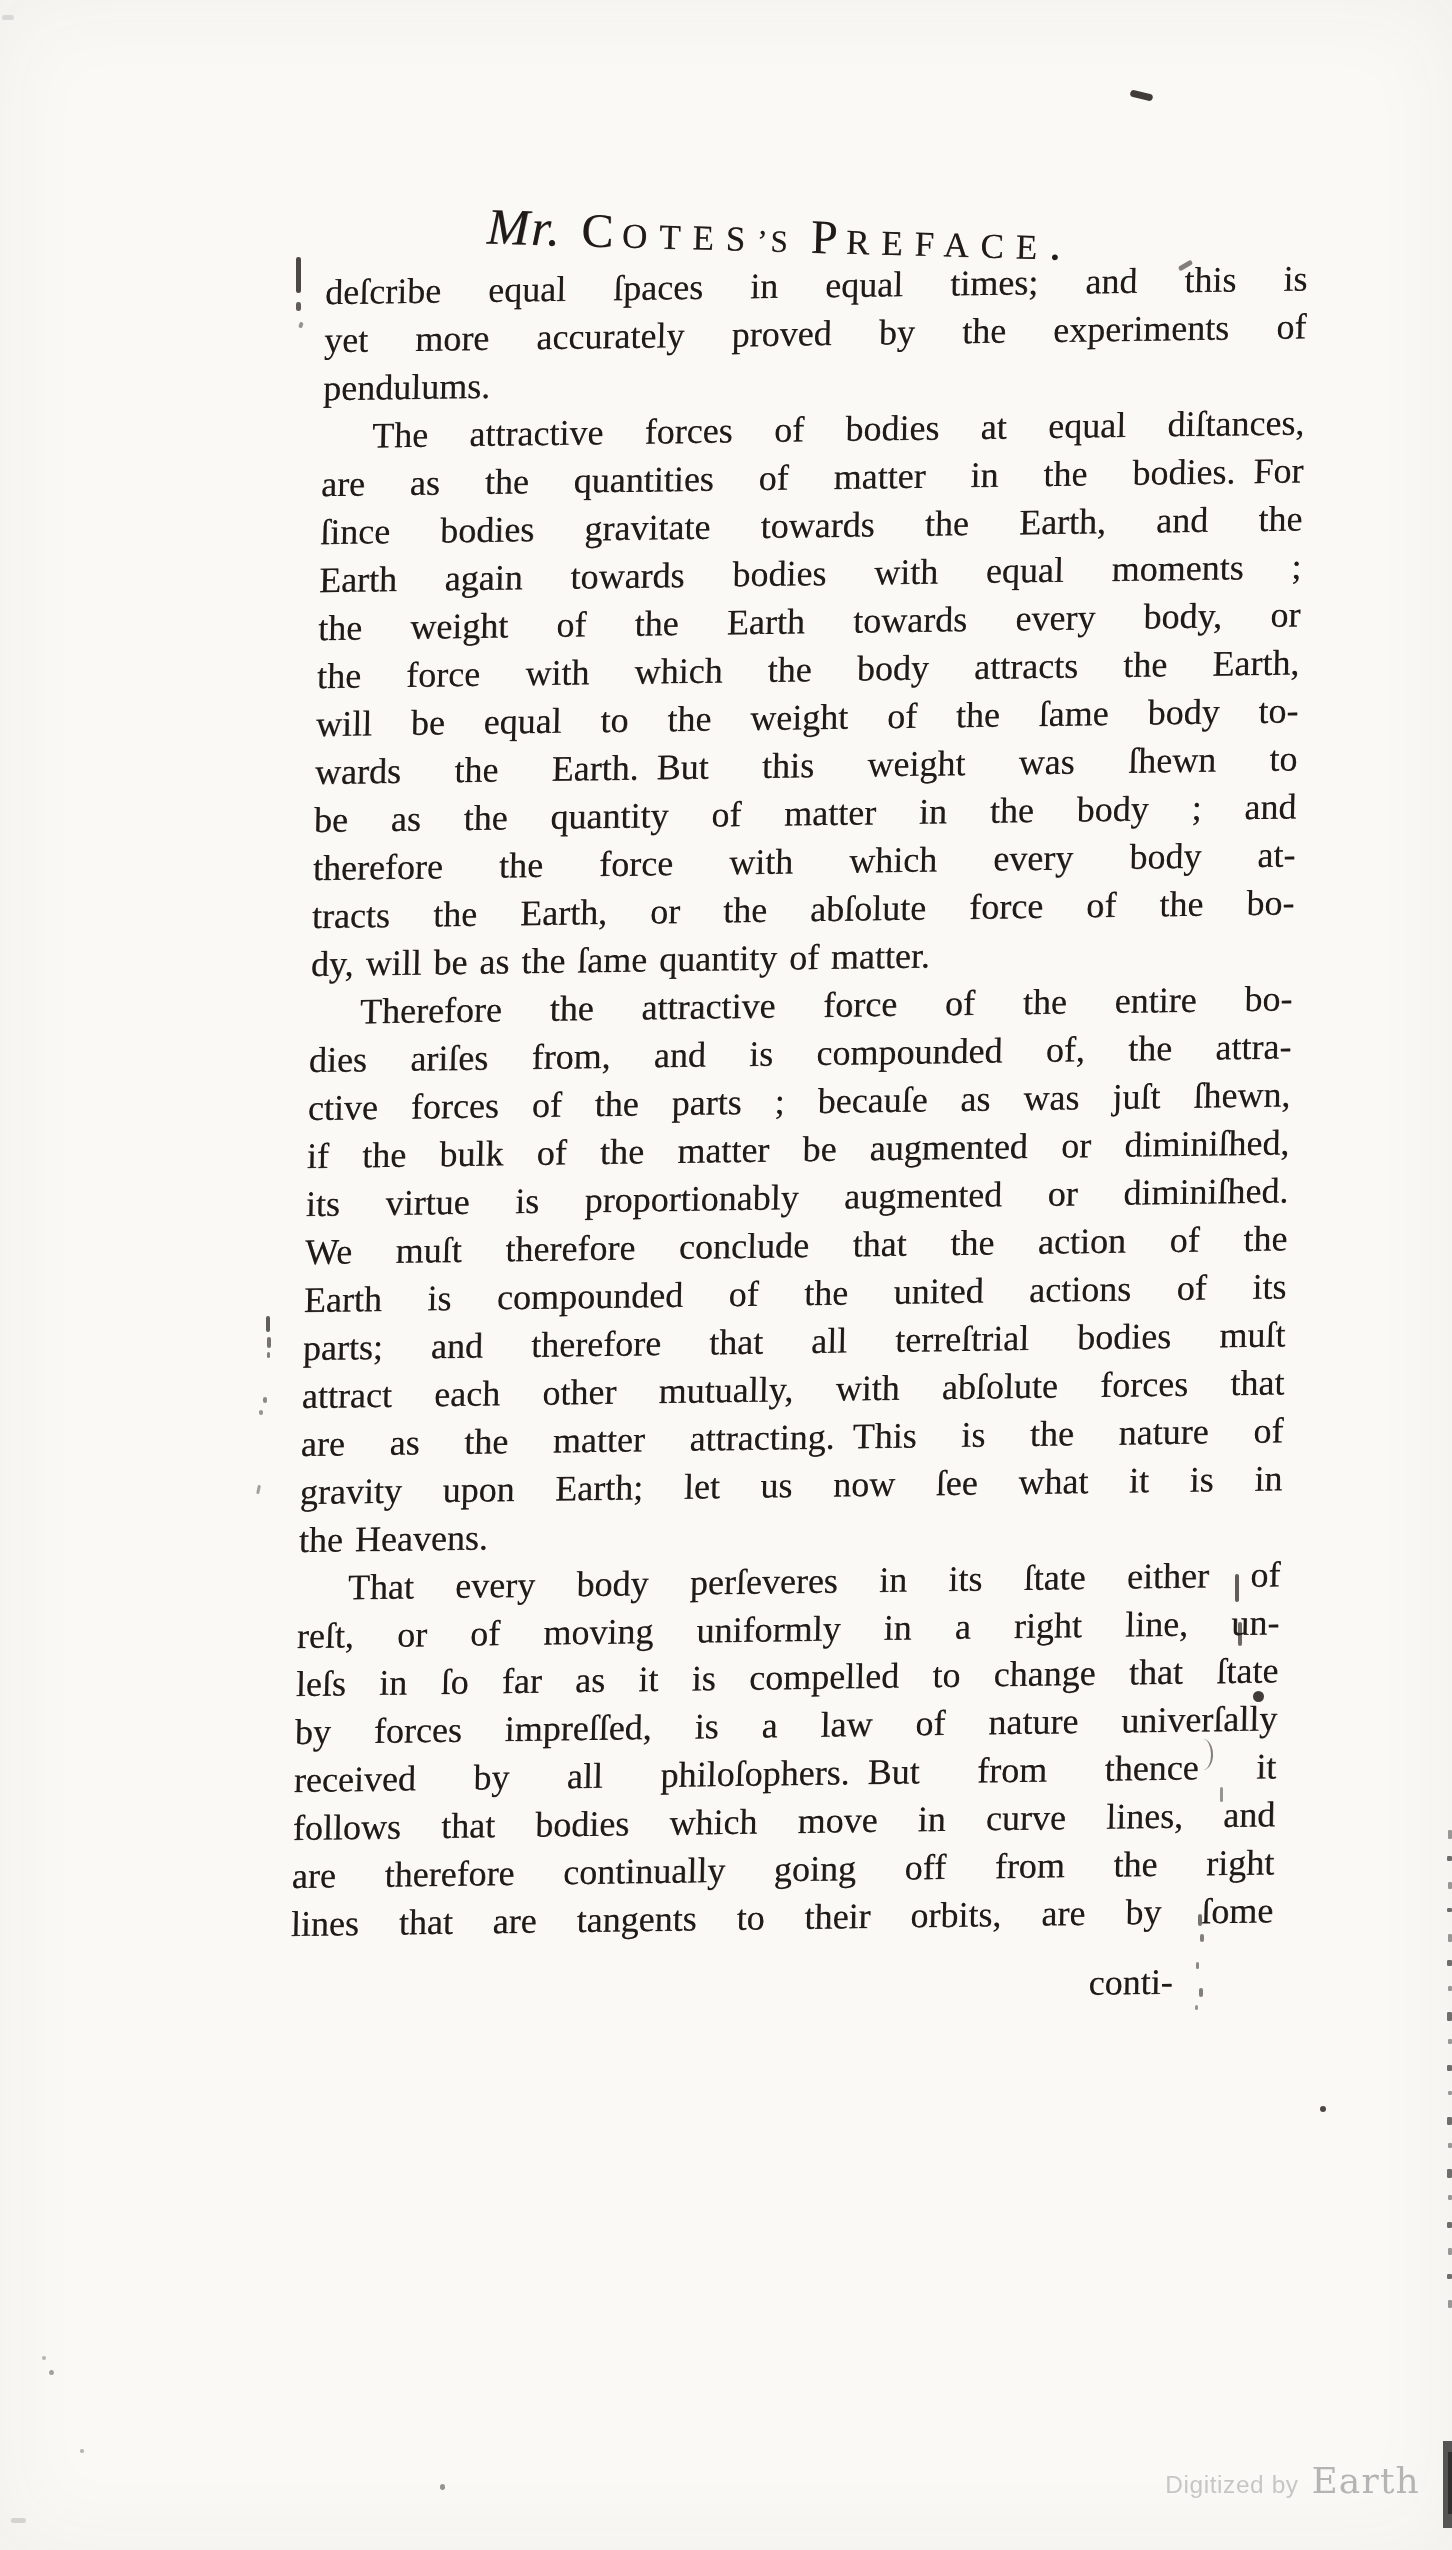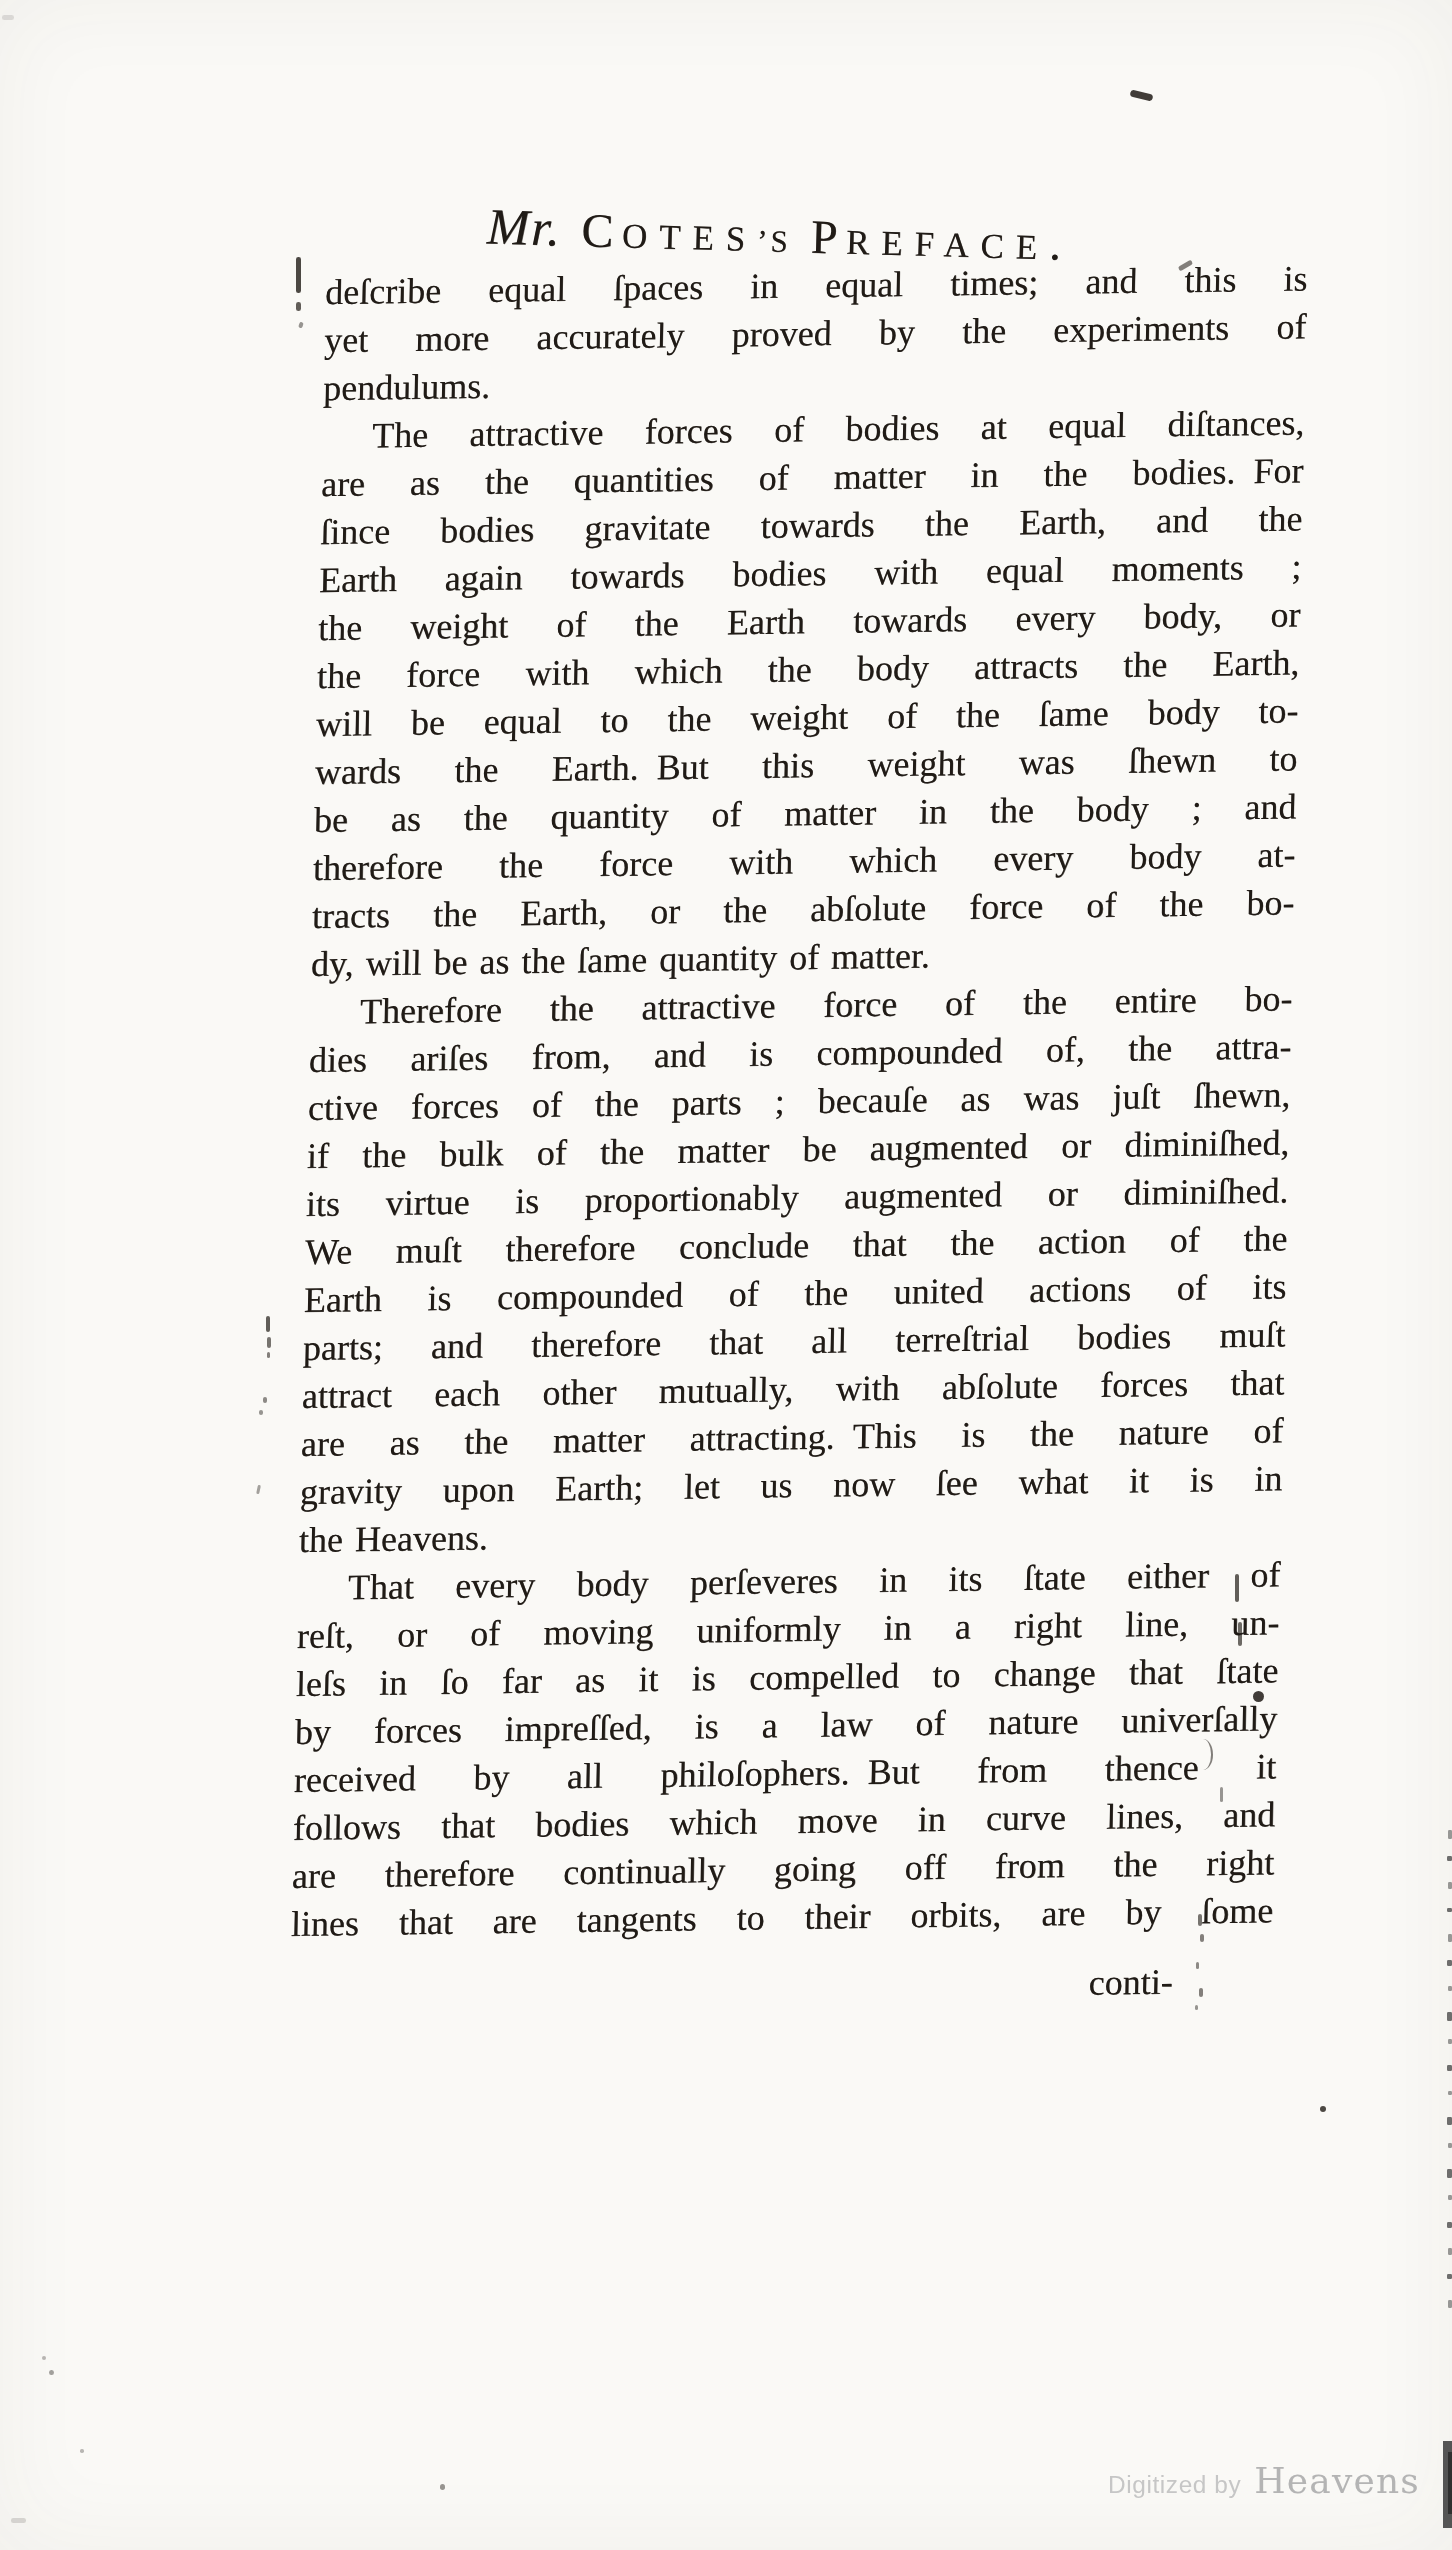--- a/index.html
+++ b/index.html
@@ -153,17 +153,17 @@
       <span class="dash" style="top: 2222px; height: 5.8px;"></span>
       <span class="dash" style="top: 2248px; height: 7px;"></span>
       <span class="dash" style="top: 2274px; height: 4.6px;"></span>
       <span class="dash" style="top: 2300px; height: 8.1px;"></span>
     </div>
   <div class="edge-block"></div>
   <div class="edge-block-core"></div>
 
   <div class="wm">
     <span class="wm-prefix">Digitized by</span>
-    <span class="wm-brand">Heavens</span>
+    <span class="wm-brand">Earth</span>
   </div>
 
 </div>
 
 
 </body></html>

